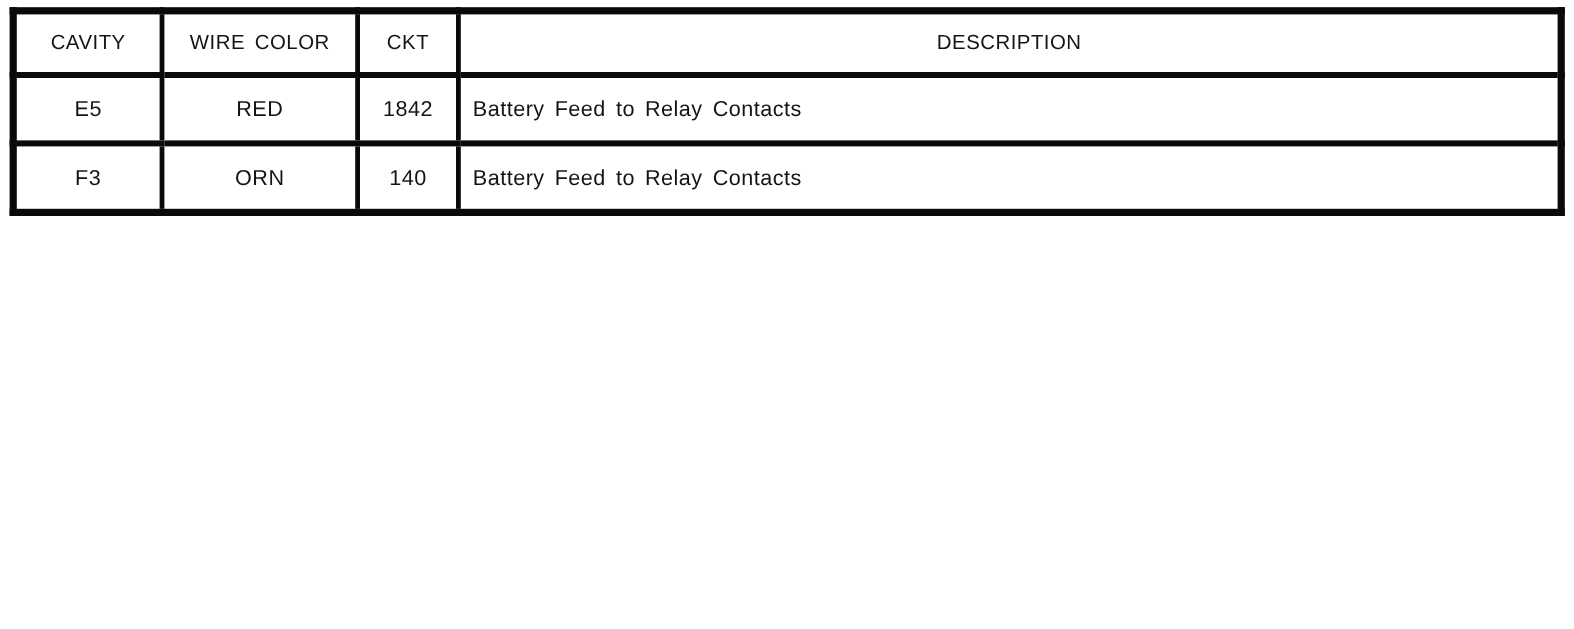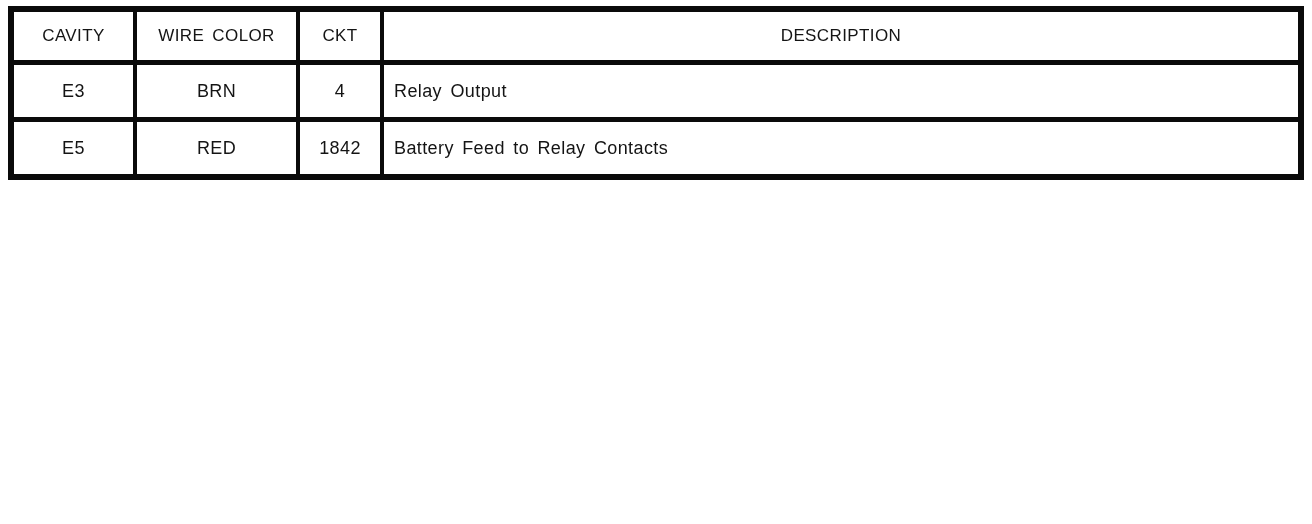--- a/index.html
+++ b/index.html
@@ -77,26 +77,26 @@
     <thead>
       <tr>
         <th>CAVITY</th>
         <th>WIRE COLOR</th>
         <th>CKT</th>
         <th>DESCRIPTION</th>
       </tr>
     </thead>
     <tbody>
       <tr>
-        <td class="c-cavity">E3</td>
-        <td class="c-wire">BRN</td>
-        <td class="c-ckt">4</td>
-        <td class="c-desc">Relay Output</td>
-      </tr>
-      <tr>
         <td class="c-cavity">E5</td>
         <td class="c-wire">RED</td>
         <td class="c-ckt">1842</td>
+        <td class="c-desc">Battery Feed to Relay Contacts</td>
+      </tr>
+      <tr>
+        <td class="c-cavity">F3</td>
+        <td class="c-wire">ORN</td>
+        <td class="c-ckt">140</td>
         <td class="c-desc">Battery Feed to Relay Contacts</td>
       </tr>
     </tbody>
   </table>
 </div>
 
 </body></html>

